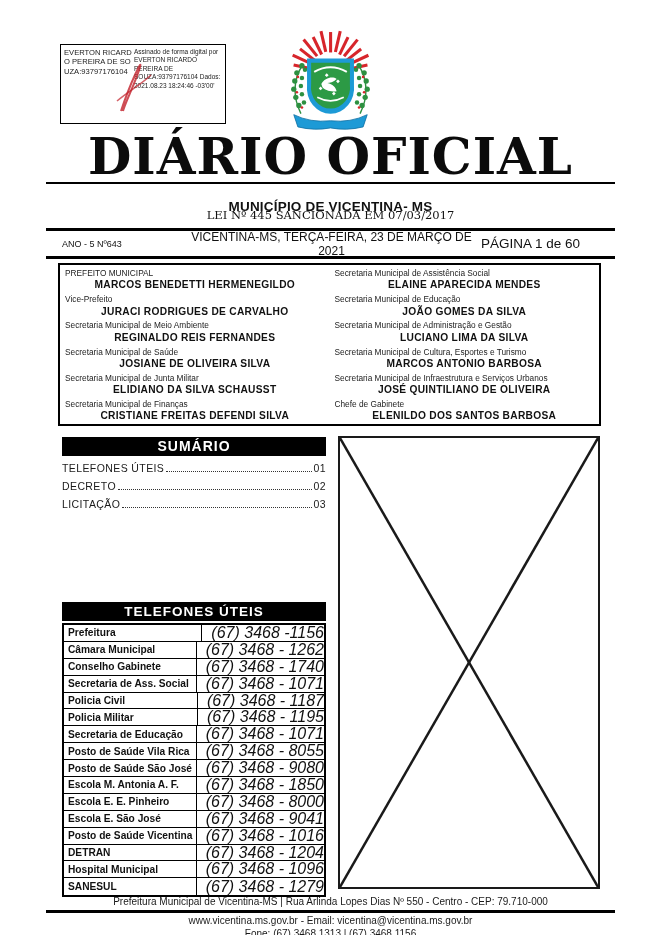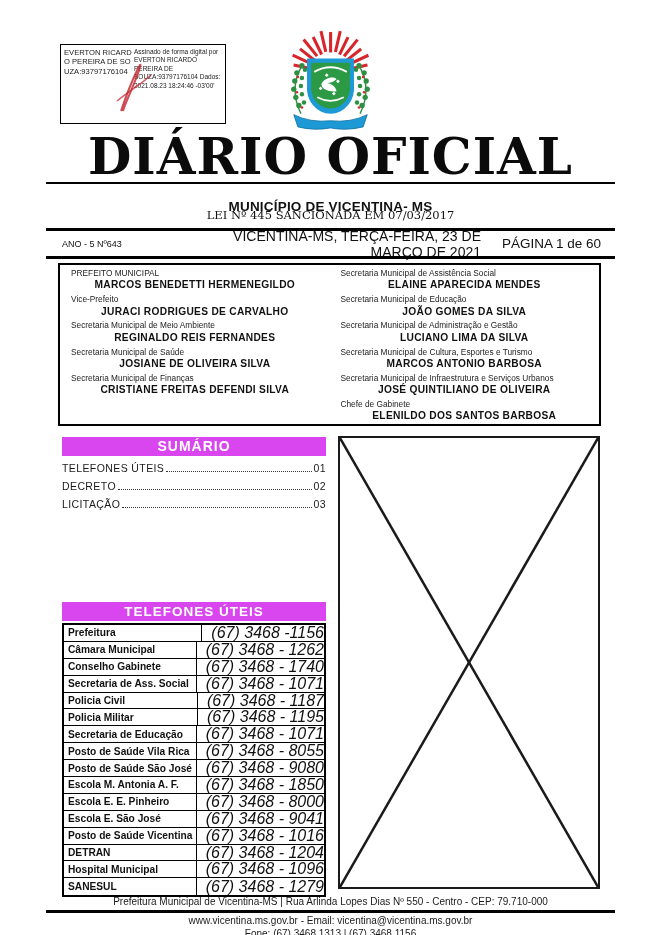--- a/index.html
+++ b/index.html
@@ -40,35 +40,35 @@
   .law {
     position:absolute; top:189px; left:0; width:100%; text-align:center;
     font-family:"DejaVu Serif","Liberation Serif",serif; font-size:11.5px;
   }
   
   .edition-bar {
     position:absolute; top:213px; left:62px; width:539px; height:23px;
     display:flex; align-items:center;
   }
   .ed-left  { font-size:9px; width:120px; }
-  .ed-center{ flex:1; text-align:right; font-size:14px; }
-  .ed-right { font-size:13.5px; width:120px; text-align:right; }
+  .ed-center{ flex:1; text-align:center; font-size:12px; }
+  .ed-right { font-size:13.5px; width:120px; text-align:left; }
   
   .officials {
     position:absolute; top:244px; left:58px; width:543px; height:163px;
     border:2px solid #000; display:flex; padding:2px 0;
   }
-  .officials .col { flex:1; padding:1px 11px; }
+  .officials .col { flex:1; padding:1px 5px; }
   .o-entry  { height:26.2px; overflow:hidden; }
   .o-title  { font-size:8.3px; line-height:1.25; color:#222; white-space:nowrap; }
   .o-name   { font-size:10.2px; font-weight:bold; text-align:center; line-height:1.45;
               letter-spacing:0.3px; white-space:nowrap; }
   
   .black-bar {
-    position:absolute; left:62px; width:264px; height:19px; background:#d946ef;
+    position:absolute; left:62px; width:264px; height:19px; background:#000000;
     color:#fff; font-weight:bold; text-align:center; letter-spacing:1px;
     font-size:14px; line-height:19px;
   }
   .summary-bar { top:418px; }
   .toc { position:absolute; top:441px; left:62px; width:264px; }
   .toc-row { display:flex; align-items:baseline; height:18px; font-size:10.5px;
              letter-spacing:0.4px; color:#1a1a1a; }
   .toc-leader { flex:1; border-bottom:1.6px dotted #333; margin:0 2px; height:12px; }
   .toc-page { font-size:10.5px; }
   
@@ -239,20 +239,24 @@
   <div class="o-entry">
     <div class="o-title">Secretaria Municipal de Meio Ambiente</div>
     <div class="o-name">REGINALDO REIS FERNANDES</div>
   </div>
 
   <div class="o-entry">
     <div class="o-title">Secretaria Municipal de Saúde</div>
     <div class="o-name">JOSIANE DE OLIVEIRA SILVA</div>
   </div>
 
+  <div class="o-entry">
+    <div class="o-title">Secretaria Municipal de Junta Militar</div>
+    <div class="o-name">ELIDIANO DA SILVA SCHAUSST</div>
+  </div>
 
   <div class="o-entry">
     <div class="o-title">Secretaria Municipal de Finanças</div>
     <div class="o-name">CRISTIANE FREITAS DEFENDI SILVA</div>
   </div>
 </div>
     <div class="col">
   <div class="o-entry">
     <div class="o-title">Secretaria Municipal de Assistência Social</div>
     <div class="o-name">ELAINE APARECIDA MENDES</div>

